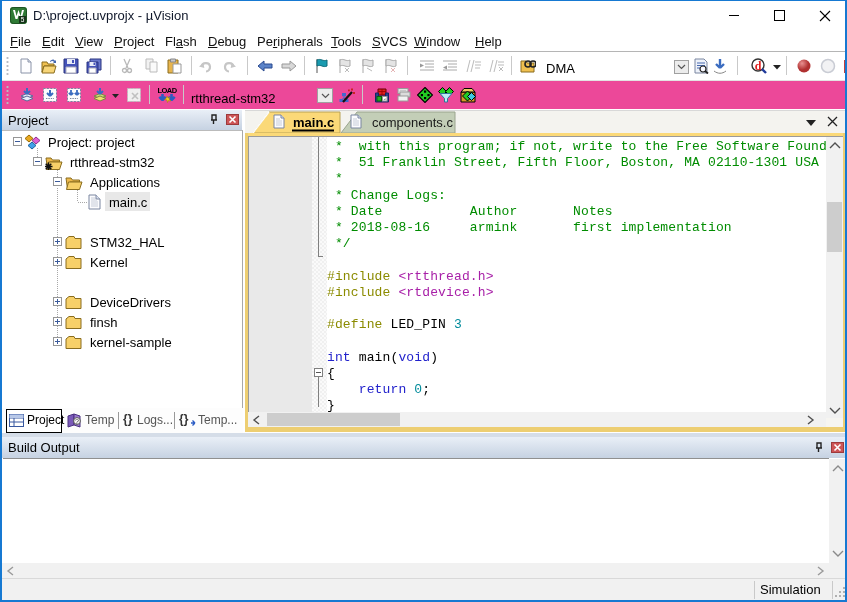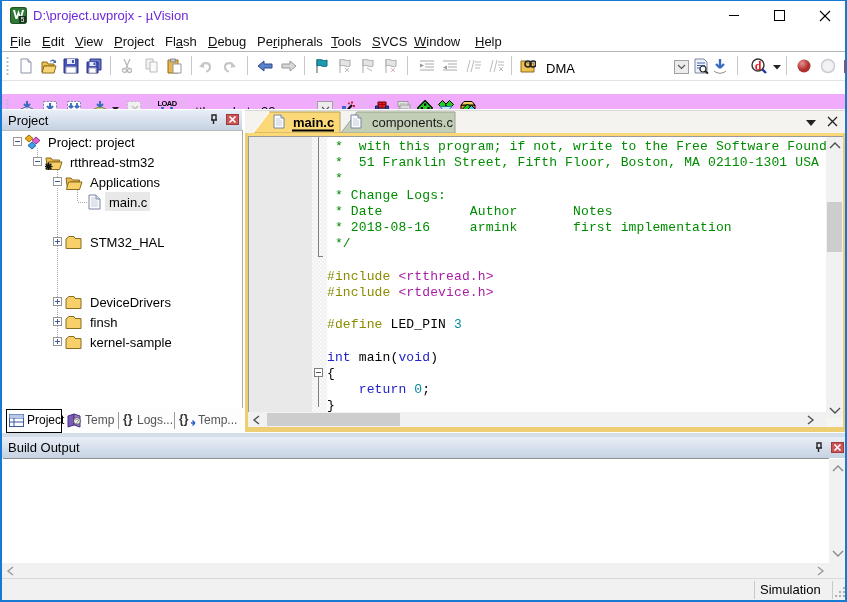--- a/index.html
+++ b/index.html
@@ -2,28 +2,28 @@
 <html><head><meta charset="utf-8">
 <style>
   html,body{margin:0;padding:0;}
   body{width:847px;height:602px;position:relative;overflow:hidden;
        font-family:"Liberation Sans",sans-serif;background:#fff;}
   .abs{position:absolute;}
   .mono{font-family:"Liberation Mono",monospace;}
   #frame{left:0;top:0;width:847px;height:602px;border:2px solid #1679D2;border-top-width:1px;box-sizing:border-box;z-index:50;pointer-events:none;}
   
   #titlebar{left:2px;top:1px;width:843px;height:29px;background:#fff;}
-  #title-text{left:31px;top:7px;font-size:13px;color:#6d28d9;}
+  #title-text{left:31px;top:7px;font-size:13px;color:#0f172a;}
   
   #menubar{left:2px;top:30px;width:843px;height:22px;background:#fff;border-bottom:1px solid #b5b5b5;box-sizing:border-box;}
   .mi{position:absolute;top:4px;font-size:13px;color:#111;}
   .mi u{text-decoration:underline;}
   
   #tb1{left:2px;top:52px;width:843px;height:29px;background:#fff;border-bottom:1px solid #e3e3e3;box-sizing:border-box;}
-  #tb2{left:2px;top:81px;width:843px;height:28px;background:#f0abfc;margin-top:13px;}
+  #tb2{left:2px;top:81px;width:843px;height:28px;background:#ec4899;}
   .grip{position:absolute;left:4px;top:4px;width:3px;height:20px;
     background-image:radial-gradient(circle,#b8bcc4 1px,transparent 1.2px);background-size:3px 4px;}
   .tsep{position:absolute;top:4px;width:1px;height:19px;background:#c9c9c9;}
   .ic{position:absolute;width:16px;height:16px;}
   
   #mainbg{left:2px;top:109px;width:843px;height:328px;background:#fff;}
   
   #pheader{left:2px;top:110px;width:240px;height:20px;background:linear-gradient(#e9eff7,#c6d2e2);}
   #pheader .cap{position:absolute;left:6px;top:3px;font-size:13px;color:#000;}
   #ptree{left:2px;top:130px;width:241px;height:278px;background:#fff;border-top:1px solid #bbb;border-right:1px solid #a8a8a8;box-sizing:border-box;}
@@ -396,20 +396,30 @@
   </div>
   <div class="trow" style="left:0;top:101px;width:241px">
     <div class="ebox" style="left:51px;top:5px">
         <div class="h"></div>
         <div class="v"></div>
       </div>
     <svg class="abs" style="left:63px;top:3px" width="18" height="15">
         <path d="M1 4 l3 -2.5 h5 l1 2 h6 v10 h-15z" fill="#f7d069" stroke="#8a6d1f"></path>
       </svg>
     <span class="tlabel" style="left:88px">STM32_HAL</span>
+  </div>
+  <div class="trow" style="left:0;top:121px;width:241px">
+    <div class="ebox" style="left:51px;top:5px">
+        <div class="h"></div>
+        <div class="v"></div>
+      </div>
+    <svg class="abs" style="left:63px;top:3px" width="18" height="15">
+        <path d="M1 4 l3 -2.5 h5 l1 2 h6 v10 h-15z" fill="#f7d069" stroke="#8a6d1f"></path>
+      </svg>
+    <span class="tlabel" style="left:88px">Kernel</span>
   </div>
   <div class="trow" style="left:0;top:161px;width:241px">
     <div class="ebox" style="left:51px;top:5px">
         <div class="h"></div>
         <div class="v"></div>
       </div>
     <svg class="abs" style="left:63px;top:3px" width="18" height="15">
         <path d="M1 4 l3 -2.5 h5 l1 2 h6 v10 h-15z" fill="#f7d069" stroke="#8a6d1f"></path>
       </svg>
     <span class="tlabel" style="left:88px">DeviceDrivers</span>

